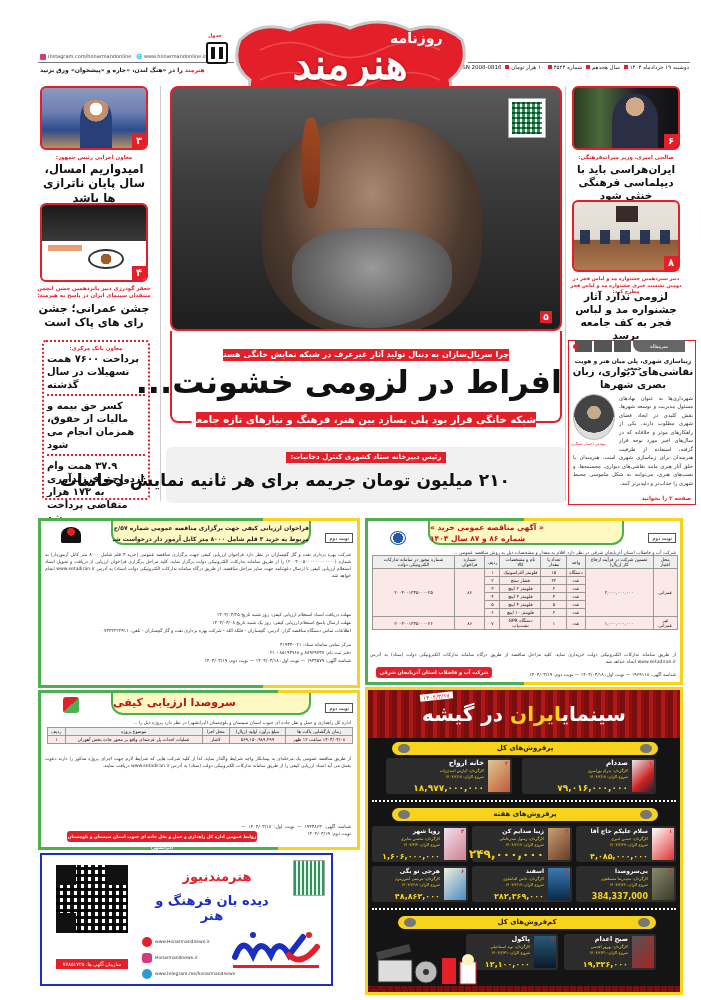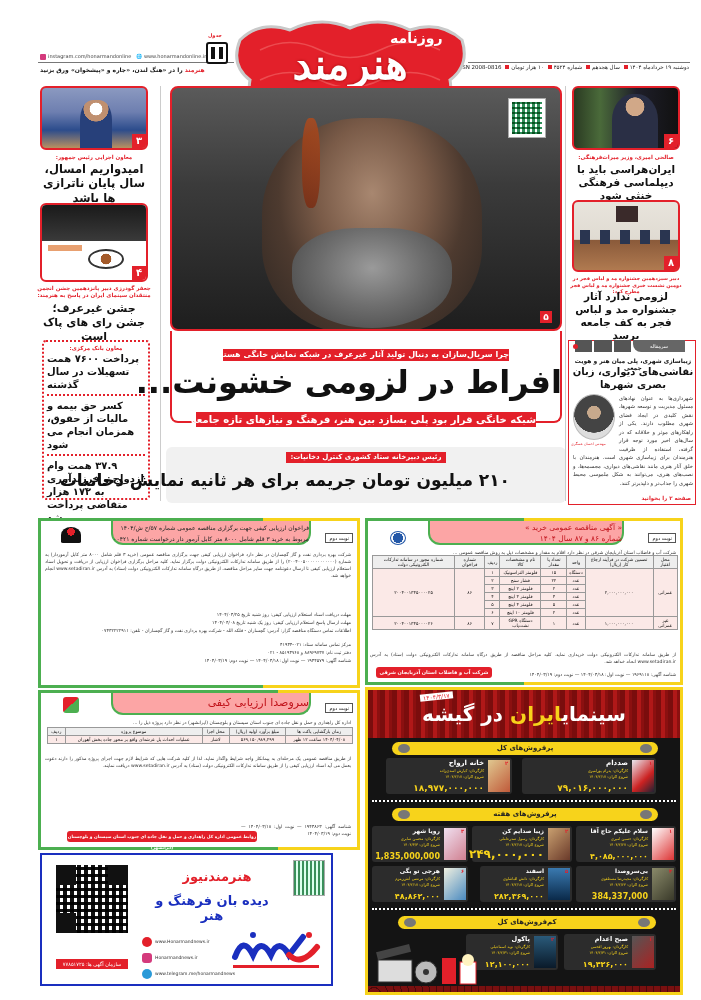--- a/index.html
+++ b/index.html
@@ -50,21 +50,21 @@
 .ed-dot{position:absolute;top:3px;left:4px;width:5px;height:5px;background:#e3202a;border-radius:50%}
 .ed-kicker{position:absolute;top:16px;left:0;width:128px;text-align:center;font-size:6px;font-weight:bold}
 .ed-title{position:absolute;top:25px;left:0;width:128px;text-align:center;font-size:10px;font-weight:bold;line-height:1.25}
 .ed-photo{position:absolute;top:53px;left:4px;width:42px;height:46px;border-radius:50%;background:radial-gradient(circle at 50% 40%,#c7a98c 0 20%,#444 21% 60%,#ddd 61%);border:1px solid #bbb}
 .ed-caption{position:absolute;top:101px;left:2px;font-size:3.5px;color:#e3202a}
 .ed-body{position:absolute;top:53px;left:4px;width:120px;font-size:5.3px;line-height:1.6;color:#333;text-align:justify}
 .ed-body .float{float:left;width:46px;height:52px}
 .ed-more{position:absolute;bottom:3px;right:4px;font-size:5.5px;color:#e3202a;font-weight:bold}
 
 .ad{position:absolute;border:3px solid;border-image:linear-gradient(90deg,#e3202a 0 20%,#f7d31b 20% 100%) 1;background:#fff}
-.ad-head{position:absolute;background:#fca5a5;border:2px solid #4caf50;border-top:none;border-radius:0 0 12px 12px;text-align:right;font-weight:normal;color:#c0121a}
+.ad-head{position:absolute;background:#fef9c3;border:2px solid #4caf50;border-top:none;border-radius:0 0 12px 12px;text-align:left;font-weight:bold;color:#c0121a}
 .ad-badge{position:absolute;font-size:5px;border:1px solid #555;padding:1px 3px;background:#fff}
 .ad-text{position:absolute;font-size:4.6px;color:#333;line-height:1.55;text-align:justify}
 .ad-table{position:absolute;border-collapse:collapse;font-size:4.5px}
 .ad-table td,.ad-table th{border:1px solid #999;padding:1px 2px;text-align:center}
 .ad-table th{background:#eee;font-weight:normal}
 .ad-table td{background:#fbe9e7}
 .ad-red-btn{position:absolute;background:#e3202a;color:#fff;font-size:5px;border-radius:3px;text-align:center;font-weight:bold}
 .ad-logo{position:absolute;border-radius:50%}
 
 .cinema{position:absolute;top:687px;left:365px;width:318px;height:308px;background:#f7d31b;padding:3px}
@@ -140,21 +140,21 @@
 <div class="kicker" style="top:154px;left:40px;width:108px">معاون اجرایی رئیس جمهور:</div>
 <div class="headline" style="top:162px;left:36px;width:116px;font-size:11.5px">امیدواریم امسال، سال پایان ناترازی ها باشد</div>
 
 <div class="card-img" style="top:203px;left:40px;width:108px;height:79px;background:#fff">
   <div class="abs" style="left:0;top:0;width:108px;height:36px;background:linear-gradient(180deg,#1a1a1a,#3a3a3a)"></div>
   <div class="abs" style="left:46px;top:44px;width:36px;height:20px;border:2px solid #333;border-radius:50%;background:radial-gradient(circle,#a35a2a 0 30%,#fff 31%)"></div>
   <div class="abs" style="left:6px;top:40px;width:34px;height:6px;background:#e8a070"></div>
   <div class="num-badge">۴</div>
 </div>
 <div class="kicker" style="top:285px;left:36px;width:116px">جعفر گودرزی دبیر پانزدهمین جشن انجمن منتقدان سینمای ایران در پاسخ به هنرمند:</div>
-<div class="headline" style="top:302px;left:36px;width:116px;font-size:11px">جشن غیرعرف؛ جشن رای های پاک است</div>
+<div class="headline" style="top:302px;left:36px;width:116px;font-size:11px">جشن عمرانی؛ جشن رای های پاک است</div>
 
 <div class="dotted-box" style="top:340px;left:42px;width:108px;height:160px">
   <div class="kicker" style="position:static">معاون بانک مرکزی:</div>
   <div class="item" style="padding-top:0">پرداخت ۷۶۰۰ همت تسهیلات در سال گذشته</div>
   <div class="item">کسر حق بیمه و مالیات از حقوق، همزمان انجام می شود</div>
   <div class="item">۳۷.۹ همت وام ازدواج و فرزندآوری به ۱۷۲ هزار متقاضی پرداخت شد</div>
   <div class="item">صدور سند تک‌برگ ۵۴۰ هکتار از اراضی چقازنبیل به نام دولت</div>
 </div>
 
 <div class="main-frame">
@@ -387,34 +387,34 @@
       <div class="amt" style="font-size:12px">۲,۲۴۹,۰۰۰,۰۰۰</div>
     </div>
     <div class="film" style="top:136px;right:212px;width:96px">
       <div class="poster" style="background:linear-gradient(135deg,#f0e0f0,#d08090)"></div>
       <span class="rank">۳</span>
       <div class="name" style="font-size:6px">رویا شهر</div>
       <div class="info">
           <div>کارگردان: محسن صابری</div>
           <div>شروع اکران: ۱۴۰۴/۳/۳</div>
         </div>
-      <div class="amt" style="font-size:8px">1,835,000,000</div>
+      <div class="amt" style="font-size:8px">۱,۶۰۶,۰۰۰,۰۰۰</div>
     </div>
 
     <div class="film" style="top:176px;right:4px;width:100px">
       <div class="poster" style="background:linear-gradient(135deg,#8a8a6a,#3a3a2a)"></div>
       <span class="rank">۴</span>
       <div class="name" style="font-size:6px">بی‌سروصدا</div>
       <div class="info">
           <div>کارگردان: مجیدرضا مصطفوی</div>
           <div>شروع اکران: ۱۴۰۴/۲/۲۴</div>
         </div>
       <div class="amt" style="font-size:8px">384,337,000</div>
     </div>
-    <div class="film" style="top:176px;right:108px;width:92px">
+    <div class="film" style="top:176px;right:108px;width:100px">
       <div class="poster" style="background:linear-gradient(180deg,#3a7ab0,#0a2a4a)"></div>
       <span class="rank">۵</span>
       <div class="name" style="font-size:6px">اسفند</div>
       <div class="info">
           <div>کارگردان: دانش اقباشاوی</div>
           <div>شروع اکران: ۱۴۰۴/۲/۱۷</div>
         </div>
       <div class="amt" style="font-size:8px">۲۸۲,۳۶۹,۰۰۰</div>
     </div>
     <div class="film" style="top:176px;right:212px;width:96px">

